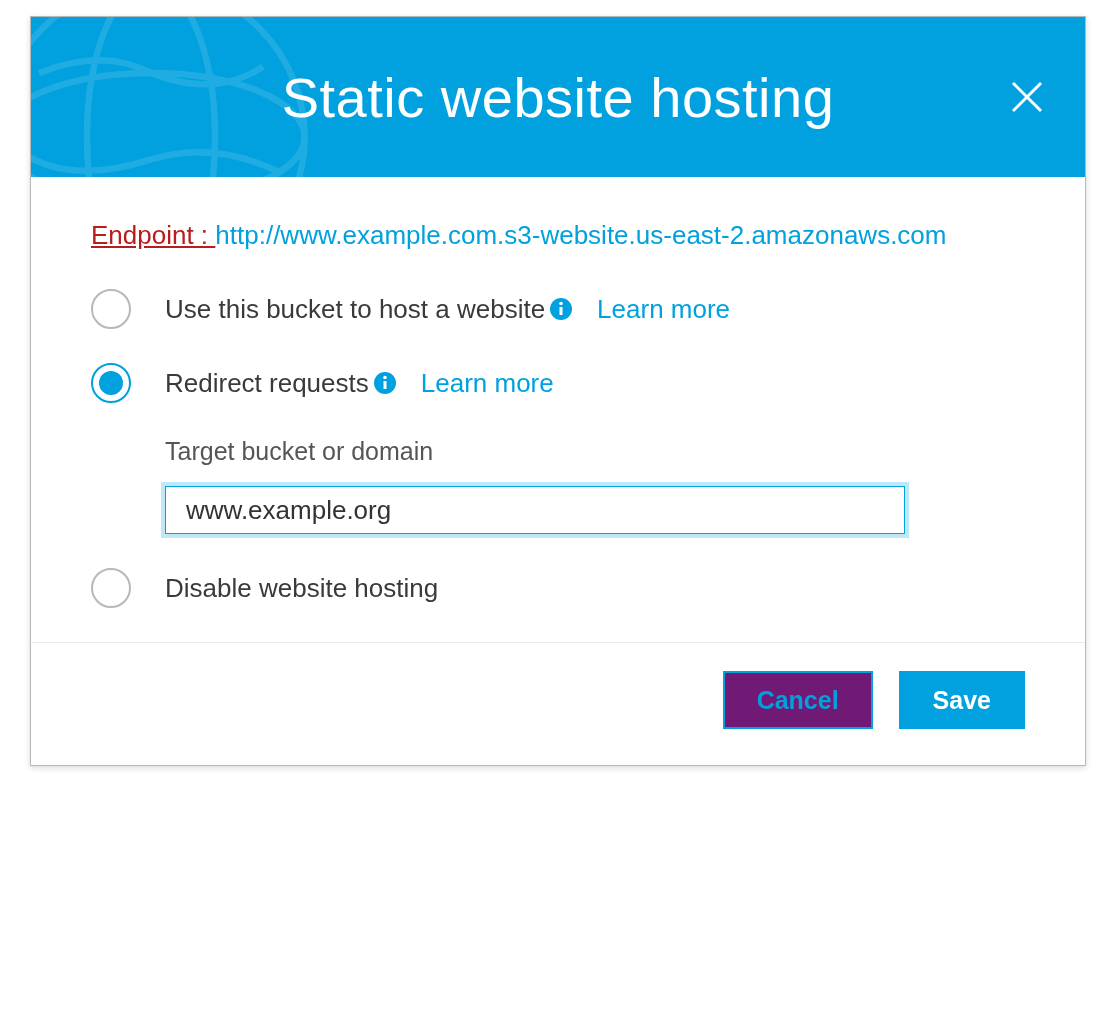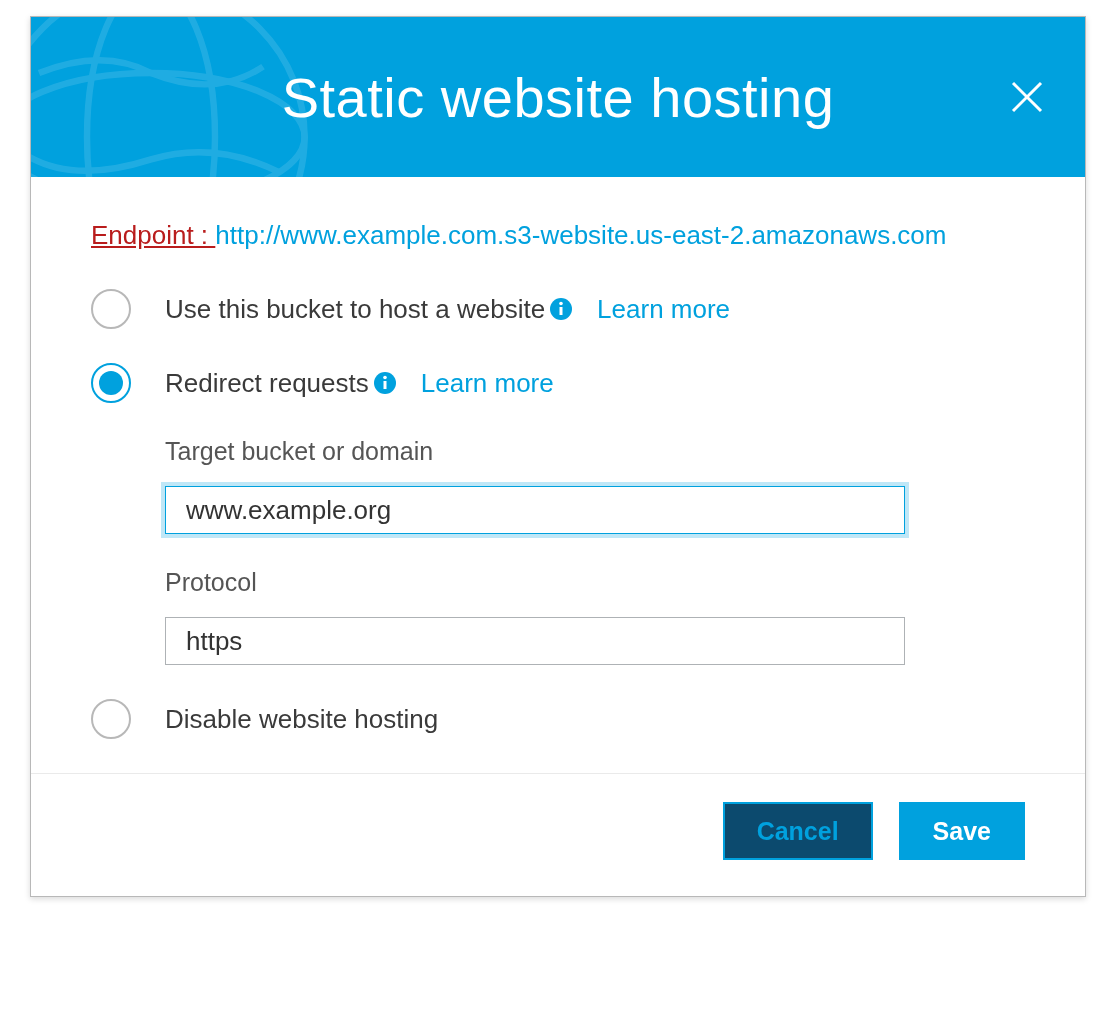--- a/index.html
+++ b/index.html
@@ -160,21 +160,21 @@
     height: 58px;
     font-size: 25px;
     font-weight: 600;
     padding: 0 32px;
     cursor: pointer;
     display: inline-flex;
     align-items: center; justify-content: center;
     box-sizing: border-box;
   }
   .btn-secondary {
-    background: #0c4a6e;
+    background: #701a75;
     color: var(--accent);
     border: 2px solid var(--accent);
     min-width: 130px;
   }
   .btn-primary {
     background: var(--accent);
     color: #fff;
     border: 2px solid var(--accent);
     min-width: 112px;
   }
@@ -234,24 +234,20 @@
         </span>
         <a class="learn-more">Learn more</a>
       </span>
     </div>
 
     <div class="sub-panel">
       <div class="field-group">
         <div class="field-label">Target bucket or domain</div>
         <input type="text" class="text-input focused" value="www.example.org" style="">
       </div>
-      <div class="field-group">
-        <div class="field-label">Protocol</div>
-        <input type="text" class="text-input" value="https" style="">
-      </div>
     </div>
 
     <div class="radio-row" style="margin-bottom:14px;">
       <span class="radio"></span>
       <span class="radio-label">
         <span>Disable website hosting</span>
       </span>
     </div>
 
   </div>

